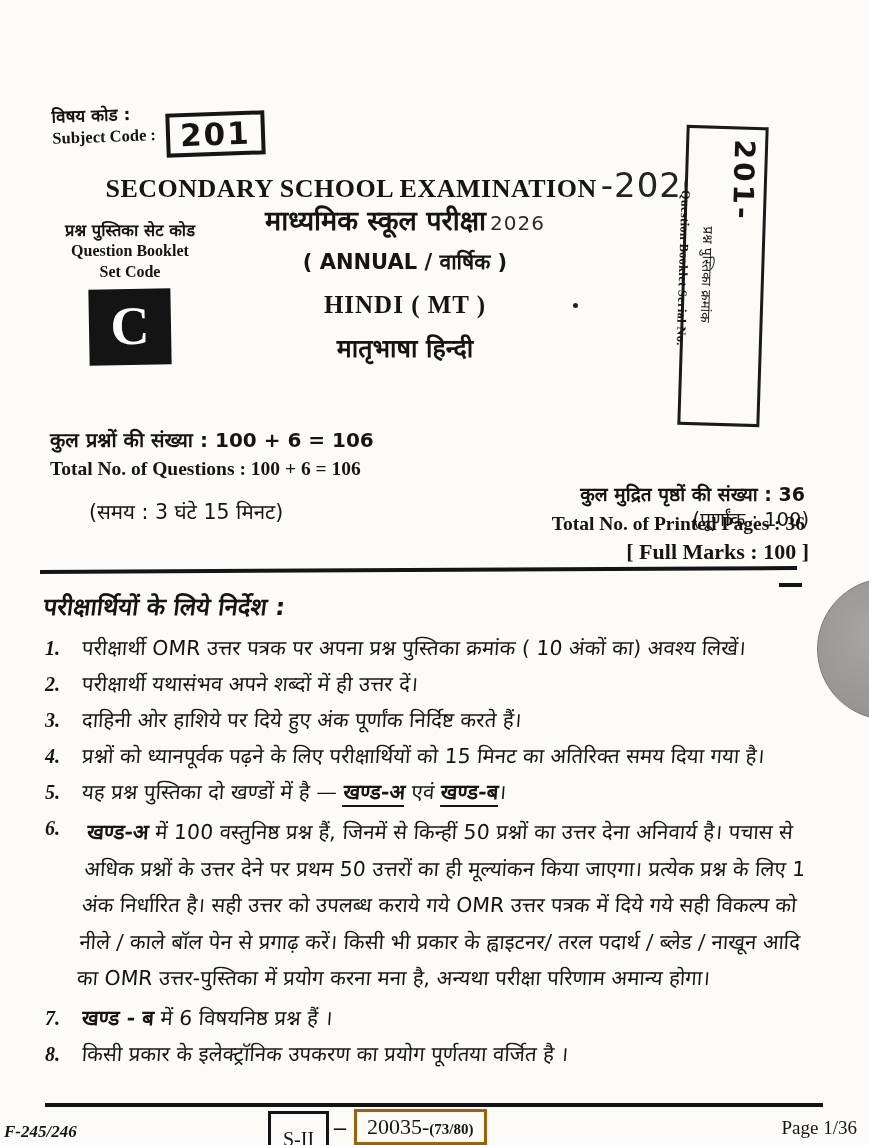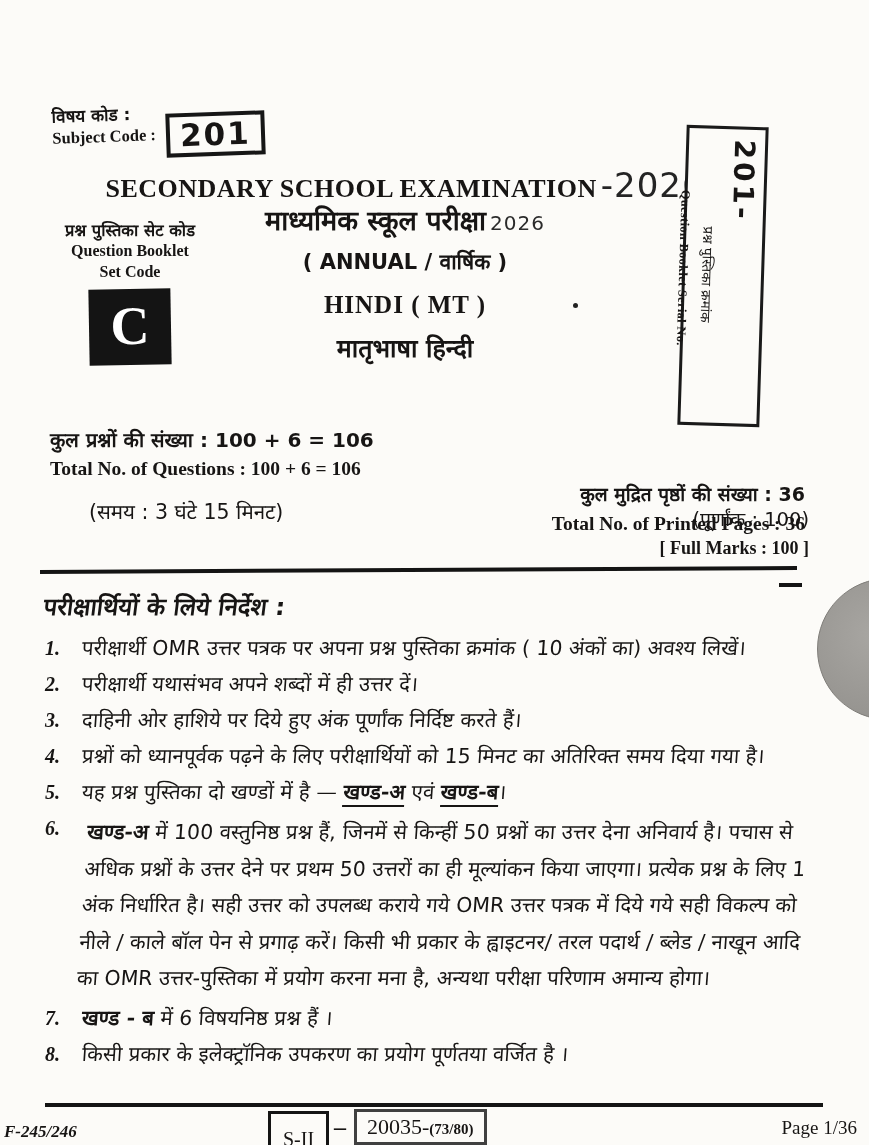--- a/index.html
+++ b/index.html
@@ -48,21 +48,21 @@
   .meta-tl .mhi{font-size:20px;font-weight:bold;}
   .meta-tl .men{font-size:19.5px;font-weight:bold;}
   .meta-tr{right:64px;top:432px;text-align:right;line-height:1.5;margin-top:48px;}
   .meta-tr .mhi{font-size:19px;font-weight:bold;}
   .meta-tr .men{font-size:19.5px;font-weight:bold;}
   .meta-bl{left:45px;top:497px;line-height:1.55;}
   .meta-bl .mhi{font-size:20.5px;font-weight:500;margin-left:44px;}
   .meta-bl .men{font-size:19.5px;font-weight:bold;}
   .meta-br{right:60px;top:505px;text-align:right;line-height:1.55;margin-left:20px;}
   .meta-br .mhi{font-size:19.5px;font-weight:500;}
-  .meta-br .men{font-size:18px;font-weight:bold;}
+  .meta-br .men{font-size:22px;font-weight:bold;}
 
   .rule{left:40px;top:568px;width:757px;height:4px;background:#141414;transform:rotate(-.3deg);}
   .rule-dash{left:779px;top:583px;width:23px;height:3.5px;background:#141414;}
   .hole{left:817px;top:578px;width:140px;height:140px;border-radius:50%;
         background:radial-gradient(circle at 40% 40%, #a8a6a2, #8e8c88);border:1px solid #7f7d79;}
 
   
   .inst-head{left:44px;top:589px;font-size:24px;font-weight:bold;transform:skewX(-7deg);}
   .items{left:45px;top:634px;width:772px;}
   .item{display:flex;margin-bottom:7px;}
@@ -71,21 +71,21 @@
   .item .txt{flex:1;font-size:20.5px;line-height:29px;font-weight:500;transform:skewX(-4deg);}
   .item.long .txt{line-height:36.5px;}
   .u{border-bottom:2.5px solid #171514;padding-bottom:1px;font-weight:bold;}
   .bb{font-weight:bold;}
 
   
   .f-rule{left:45px;top:1103px;width:778px;height:4px;background:#141414;}
   .f-left{left:4px;top:1122px;font-size:17px;font-weight:bold;font-style:italic;}
   .f-box1{left:268px;top:1111px;border:3px solid #141414;padding:14px 12px;font-size:20px;background:#fcfbf8;}
   .f-dash{left:334px;top:1114px;font-size:24px;font-weight:bold;}
-  .f-box2{left:354px;top:1109px;border:3px solid #404040;padding:2px 10px;background:#fcfbf8;}
+  .f-box2{left:354px;top:1109px;border:3px solid #a16207;padding:2px 10px;background:#fcfbf8;}
   .f-box2 .m{font-size:22px;}
   .f-box2 .s{font-size:15px;font-weight:bold;}
   .f-page{right:12px;top:1117px;font-size:19px;}
 
   .speck{left:573px;top:303px;width:5px;height:5px;border-radius:50%;background:#222;}
 </style>
 </head>
 <body>
 
 <div class="page">

